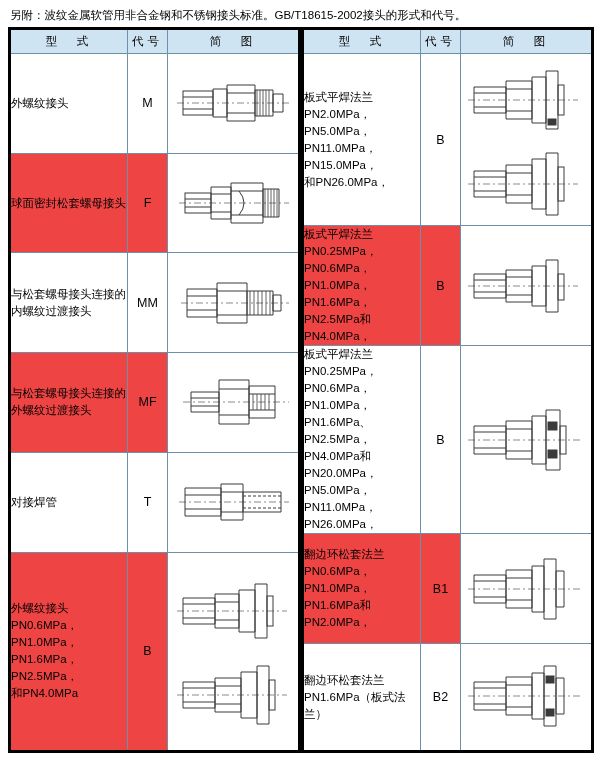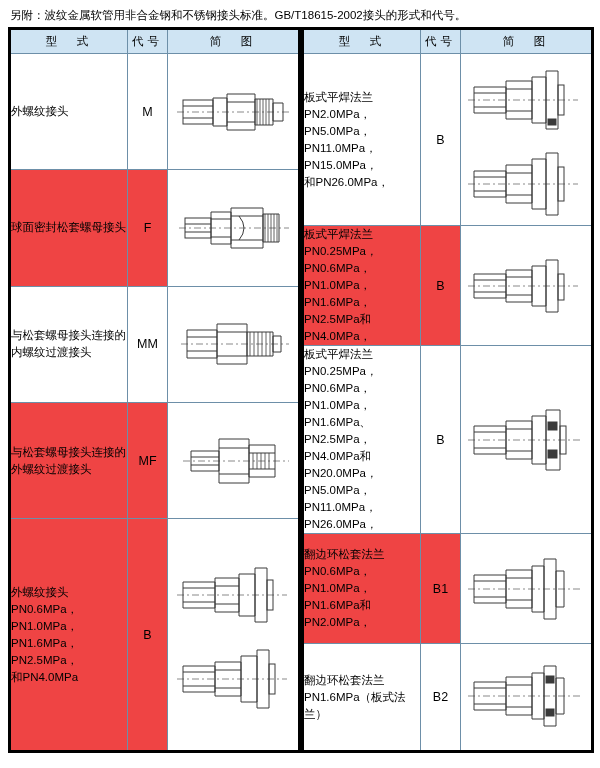--- a/index.html
+++ b/index.html
@@ -210,20 +210,40 @@
                   <line x1="92" y1="32" x2="92" y2="48"></line>
                   <line x1="96" y1="32" x2="96" y2="48"></line>
                   <line x1="100" y1="32" x2="100" y2="48"></line>
                 </g>
                 <line x1="14" y1="40" x2="120" y2="40" stroke-dasharray="7,3,2,3" stroke-width="0.6"></line>
               </g>
             </svg>
           </td>
         </tr>
 
+        <tr class="white" style="height:86px">
+          <td class="type">对接焊管</td>
+          <td class="code">T</td>
+          <td class="fig">
+            <svg width="128" height="80" viewBox="0 0 128 80">
+              <g fill="none" stroke="#3a3a3a" stroke-width="1">
+                <path d="M16 26 L52 26 L52 54 L16 54 Z"></path>
+                <line x1="16" y1="33" x2="52" y2="33"></line>
+                <line x1="16" y1="47" x2="52" y2="47"></line>
+                <path d="M52 22 L74 22 L74 58 L52 58 Z"></path>
+                <line x1="52" y1="30" x2="74" y2="30"></line>
+                <line x1="52" y1="50" x2="74" y2="50"></line>
+                <path d="M74 30 L112 30 L112 50 L74 50 Z"></path>
+                <line x1="74" y1="34" x2="112" y2="34" stroke-dasharray="3,2"></line>
+                <line x1="74" y1="46" x2="112" y2="46" stroke-dasharray="3,2"></line>
+                <line x1="10" y1="40" x2="120" y2="40" stroke-dasharray="7,3,2,3" stroke-width="0.6"></line>
+              </g>
+            </svg>
+          </td>
+        </tr>
 
         <tr class="yellow" style="height:172px">
           <td class="type" style="white-space:pre-line">外螺纹接头
 PN0.6MPa，PN1.0MPa，
 PN1.6MPa，PN2.5MPa，
 和PN4.0MPa</td>
           <td class="code">B</td>
           <td class="fig">
             <svg width="128" height="170" viewBox="0 0 128 170">
               <g fill="none" stroke="#3a3a3a" stroke-width="1">

